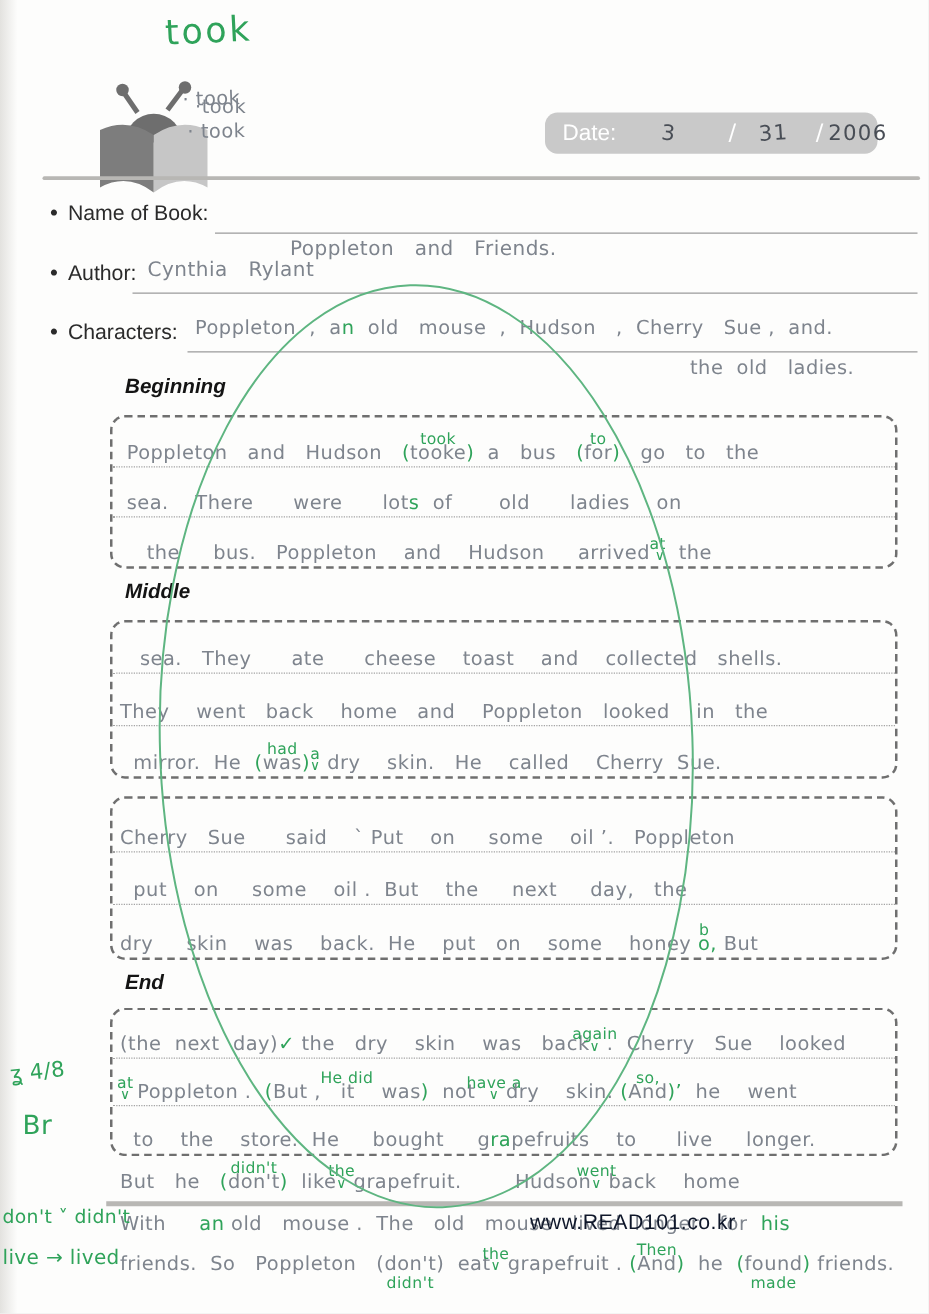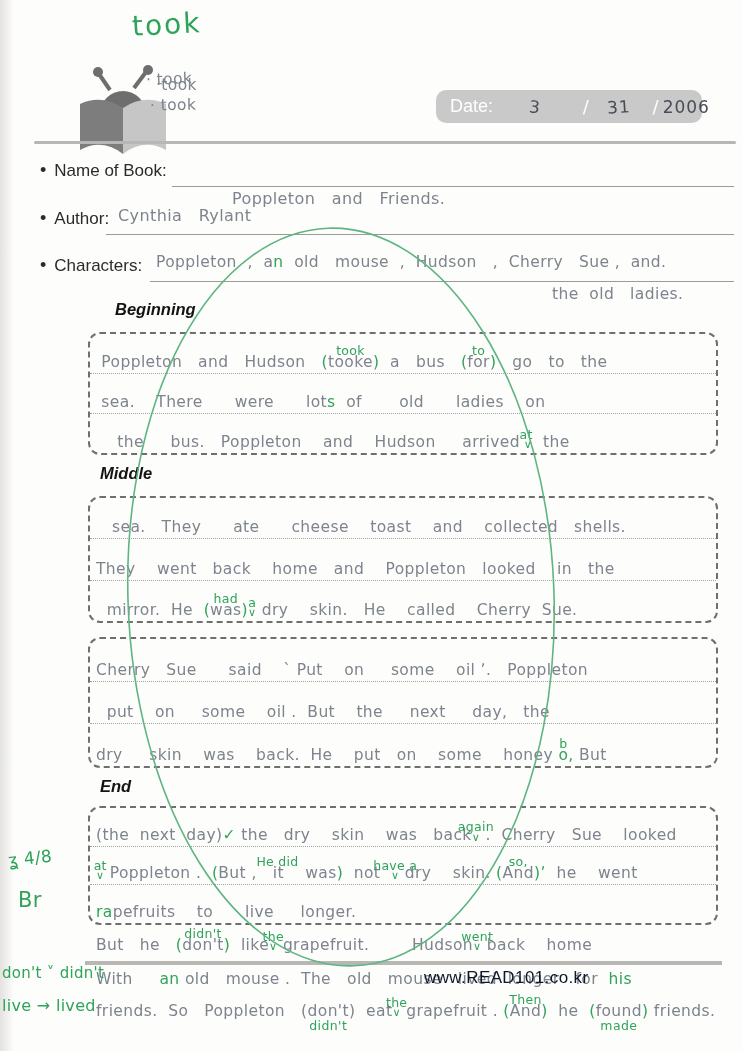--- a/index.html
+++ b/index.html
@@ -82,21 +82,21 @@
   <div class="abs underline" style="left:106px;top:234px;width:628px;"></div>
   <div class="abs pencil hw" style="left:118px;top:206px;font-size:16px;">Cynthia   Rylant</div>
 
   <div class="abs print field-label" style="left:40px;top:255px;">
     <span class="bullet">•</span><span>Characters:</span>
   </div>
   <div class="abs underline" style="left:150px;top:281px;width:584px;"></div>
   <div class="abs hw" style="left:156px;top:253px;"><span class="tok pencil">Poppleton  ,  a</span><span class="tok green">n</span><span class="tok pencil">  old   mouse  ,  Hudson   ,  Cherry   Sue ,  and.</span></div>
   <div class="abs pencil hw" style="left:552px;top:285px;">the  old   ladies.</div>
 
-  <div class="abs section-title" style="left:100px;top:300px;margin-left:15px;">Beginning</div>
+  <div class="abs section-title" style="left:100px;top:300px;">Beginning</div>
   <div class="dashed-box" style="top:332px;height:123px;">
     <div class="hw-row guide hw"><span class="tok pencil"> Poppleton   and   Hudson   </span><span class="tok green">(</span><span class="tok pencil">tooke<span class="sup">took</span></span><span class="tok green">)</span><span class="tok pencil">  a   bus   </span><span class="tok green">(</span><span class="tok pencil">for<span class="sup">to</span></span><span class="tok green">)</span><span class="tok pencil">   go   to   the</span></div>
     <div class="hw-row guide hw"><span class="tok pencil"> sea.    There      were      lot</span><span class="tok green">s</span><span class="tok pencil">  of       old      ladies    on</span></div>
     <div class="hw-row hw"><span class="tok pencil">    the     bus.   Poppleton    and    Hudson     arrived</span><span class="tok green caret"> ∨<span class="sup">at</span></span><span class="tok pencil">  the</span></div>
   </div>
 
   <div class="abs section-title" style="left:100px;top:464px;">Middle</div>
   <div class="dashed-box" style="top:496px;height:127px;">
     <div class="hw-row guide hw"><span class="tok pencil">   sea.   They      ate      cheese    toast    and    collected   shells.</span></div>
     <div class="hw-row guide hw"><span class="tok pencil">They    went   back    home   and    Poppleton   looked    in   the</span></div>
@@ -105,21 +105,21 @@
   <div class="dashed-box" style="top:637px;height:131px;">
     <div class="hw-row guide hw"><span class="tok pencil">Cherry   Sue      said    ` Put    on     some    oil ʼ.   Poppleton</span></div>
     <div class="hw-row guide hw"><span class="tok pencil">  put    on     some    oil .  But    the     next     day,   the</span></div>
     <div class="hw-row hw"><span class="tok pencil">dry     skin    was    back.  He    put   on    some    honey</span><span class="tok green"> o,<span class="sup">b</span></span><span class="tok pencil"> But</span></div>
   </div>
 
   <div class="abs section-title" style="left:100px;top:777px;">End</div>
   <div class="dashed-box" style="top:806px;height:119px;text-align:center;">
     <div class="hw-row guide hw"><span class="tok pencil">(the  next  day)</span><span class="tok green">✓</span><span class="tok pencil"> the   dry    skin    was   back</span><span class="tok green caret">∨<span class="sup">again</span></span><span class="tok pencil"> .  Cherry   Sue    looked</span></div>
     <div class="hw-row guide hw"><span class="tok green caret">∨<span class="sup">at</span></span><span class="tok pencil"> Poppleton .  </span><span class="tok green">(</span><span class="tok pencil">But ,   it    was<span class="sup">He did</span></span><span class="tok green">)</span><span class="tok pencil">  not  </span><span class="tok green caret">∨<span class="sup">have a</span></span><span class="tok pencil"> dry    skin. </span><span class="tok green">(</span><span class="tok pencil">And<span class="sup">so,</span></span><span class="tok green">)</span><span class="tok green">ʼ</span><span class="tok pencil">  he    went</span></div>
-    <div class="hw-row hw"><span class="tok green">ra</span><span class="tok pencil">pefruits    to      live     longer.</span></div>
+    <div class="hw-row hw"><span class="tok pencil">  to    the    store.  He     bought     g</span><span class="tok green">ra</span><span class="tok pencil">pefruits    to      live     longer.</span></div>
   </div>
 
   <div class="abs hw" style="left:96px;top:936px;width:630px;"><span class="tok pencil">But   he   </span><span class="tok green">(</span><span class="tok pencil">don't<span class="sup">didn't</span></span><span class="tok green">)</span><span class="tok pencil">  like</span><span class="tok green caret">∨<span class="sup">the</span></span><span class="tok pencil"> grapefruit.        Hudson</span><span class="tok green caret">∨<span class="sup">went</span></span><span class="tok pencil"> back    home</span></div>
 
   <div class="abs rule" style="left:85px;top:961px;width:637px;height:4px;"></div>
 
   <div class="abs hw" style="left:96px;top:970px;width:640px;"><span class="tok pencil">With     </span><span class="tok green">an</span><span class="tok pencil"> old   mouse .  The   old   mouse   lived  longer   for  </span><span class="tok green">his</span></div>
   <div class="abs hw" style="left:96px;top:1002px;width:640px;"><span class="tok pencil">friends.  So   Poppleton   </span><span class="tok pencil">(don't)<span class="sub">didn't</span></span><span class="tok pencil">  eat</span><span class="tok green caret">∨<span class="sup">the</span></span><span class="tok pencil"> grapefruit . </span><span class="tok green">(</span><span class="tok pencil">And<span class="sup">Then</span></span><span class="tok green">)</span><span class="tok pencil">  he  </span><span class="tok green">(</span><span class="tok pencil">found<span class="sub">made</span></span><span class="tok green">)</span><span class="tok pencil"> friends.</span></div>
 
   <div class="abs green note" style="left:8px;top:848px;font-size:17px;transform:rotate(-6deg);">ʓ 4/8</div>

